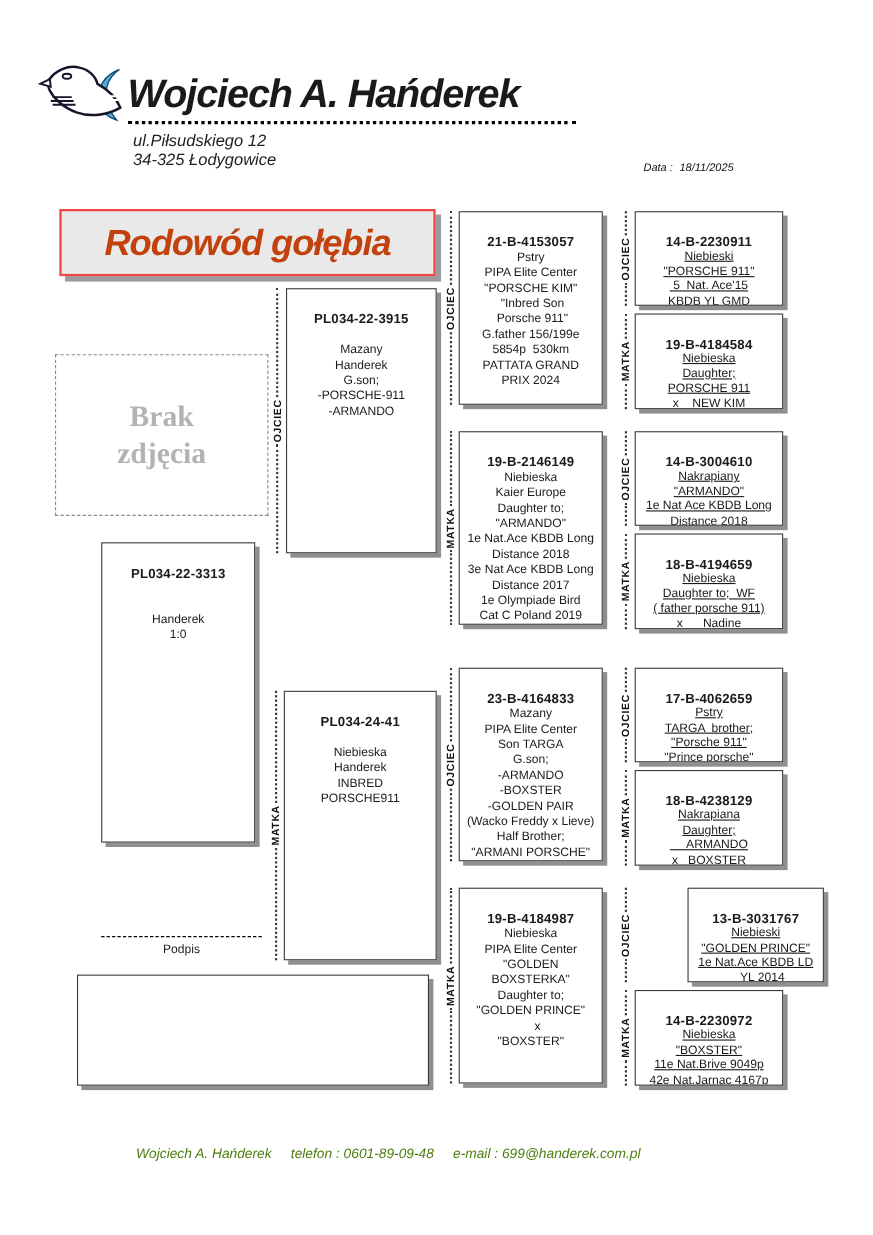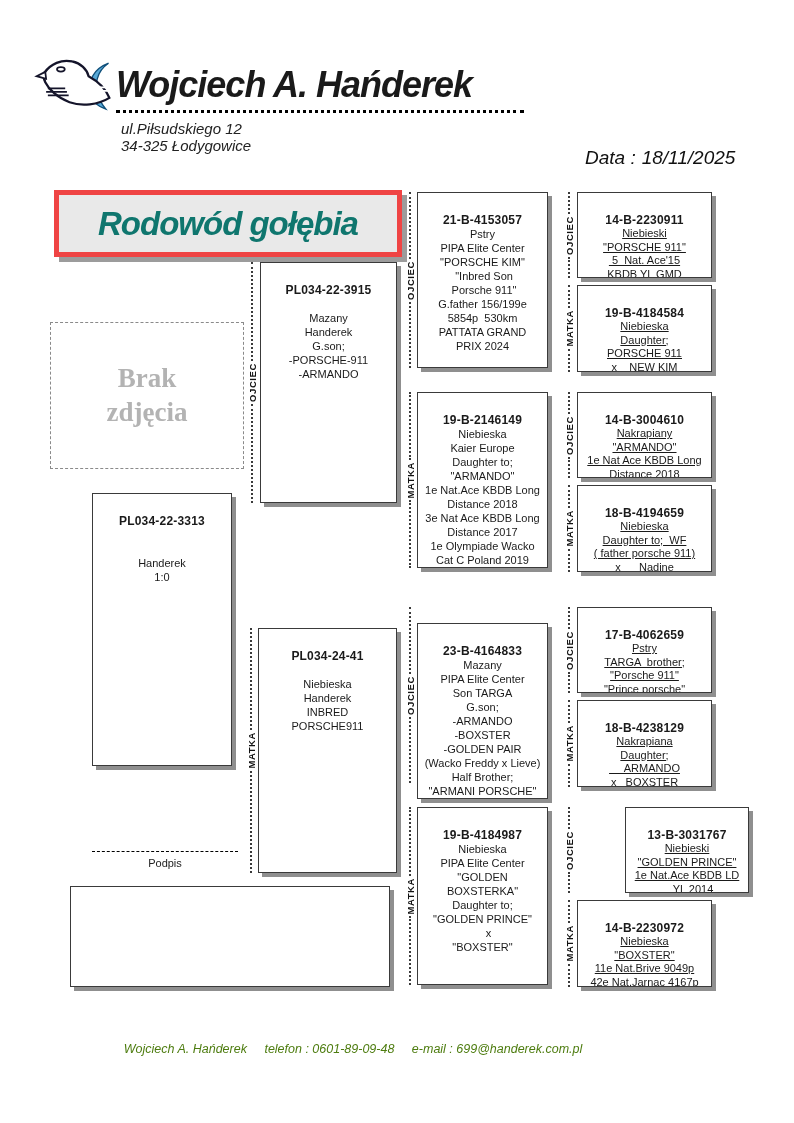--- a/index.html
+++ b/index.html
@@ -8,28 +8,28 @@
     font-family:"Liberation Sans", sans-serif;color:#1a1a1a;overflow:hidden;
   }
   
   .logo{position:absolute;left:34px;top:48px;}
   .breeder-name{
     position:absolute;left:116px;top:64px;width:408px;
     font-size:36px;font-weight:bold;font-style:italic;letter-spacing:-1px;
     border-bottom:3px dotted #000;padding-bottom:4px;white-space:nowrap;
   }
   .addr{position:absolute;left:121px;top:120px;font-style:italic;font-size:15px;line-height:17px;color:#222;}
-  .date-line{position:absolute;left:585px;top:147px;font-style:italic;font-size:19px;color:#111;}
+  .date-line{position:absolute;left:585px;top:147px;font-style:italic;font-size:10px;color:#111;}
   .date-line span{margin-right:6px;}
   
   .title-box{
     position:absolute;left:54px;top:190px;width:338px;height:57px;
-    background:#e9e9e9;border:5px solid #ef4444;box-shadow:5px 5px 0 #9c9c9c;
+    background:#e9e9e9;border:2px solid #ef4444;box-shadow:5px 5px 0 #9c9c9c;
     display:flex;align-items:center;justify-content:center;
-    font-style:italic;font-weight:bold;font-size:33px;letter-spacing:-1px;color:#0f766e;
+    font-style:italic;font-weight:bold;font-size:33px;letter-spacing:-1px;color:#c2410c;
   }
   
   .photo-ph{
     position:absolute;left:50px;top:322px;width:192px;height:145px;
     border:1px dashed #8a8a8a;display:flex;align-items:center;justify-content:center;
   }
   .photo-ph span{
     display:block;width:110px;text-align:center;
     font-family:"Liberation Serif", serif;font-weight:bold;font-size:27px;
     line-height:1.25;color:#b3b3b3;
@@ -137,25 +137,25 @@
     <div class="pbox" style="left: 417px; top: 392px; width: 131px; height: 176px;">
       <div class="ring">19-B-2146149</div>
       <div class="line">Niebieska</div>
       <div class="line">Kaier Europe</div>
       <div class="line">Daughter to;</div>
       <div class="line">"ARMANDO"</div>
       <div class="line">1e Nat.Ace KBDB Long</div>
       <div class="line">Distance 2018</div>
       <div class="line">3e Nat Ace KBDB Long</div>
       <div class="line">Distance 2017</div>
-      <div class="line">1e Olympiade Wacko</div>
+      <div class="line">1e Olympiade Bird</div>
       <div class="line">Cat C Poland 2019</div>
       <div class="line">1e Nat Angouleme"18</div>
     </div>
-    <div class="pbox" style="left: 417px; top: 607px; width: 131px; height: 176px; margin-top: 16px;">
+    <div class="pbox" style="left: 417px; top: 607px; width: 131px; height: 176px;">
       <div class="ring">23-B-4164833</div>
       <div class="line">Mazany</div>
       <div class="line">PIPA Elite Center</div>
       <div class="line">Son TARGA</div>
       <div class="line">G.son;</div>
       <div class="line">-ARMANDO</div>
       <div class="line">-BOXSTER</div>
       <div class="line">-GOLDEN PAIR</div>
       <div class="line">(Wacko Freddy x Lieve)</div>
       <div class="line">Half Brother;</div>

